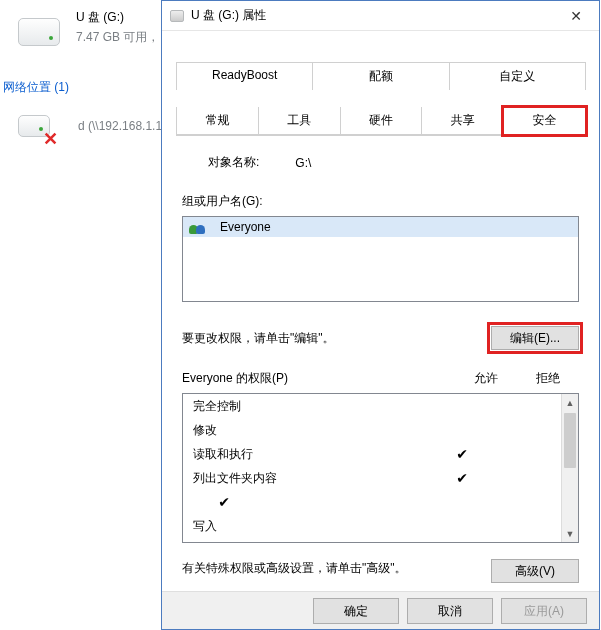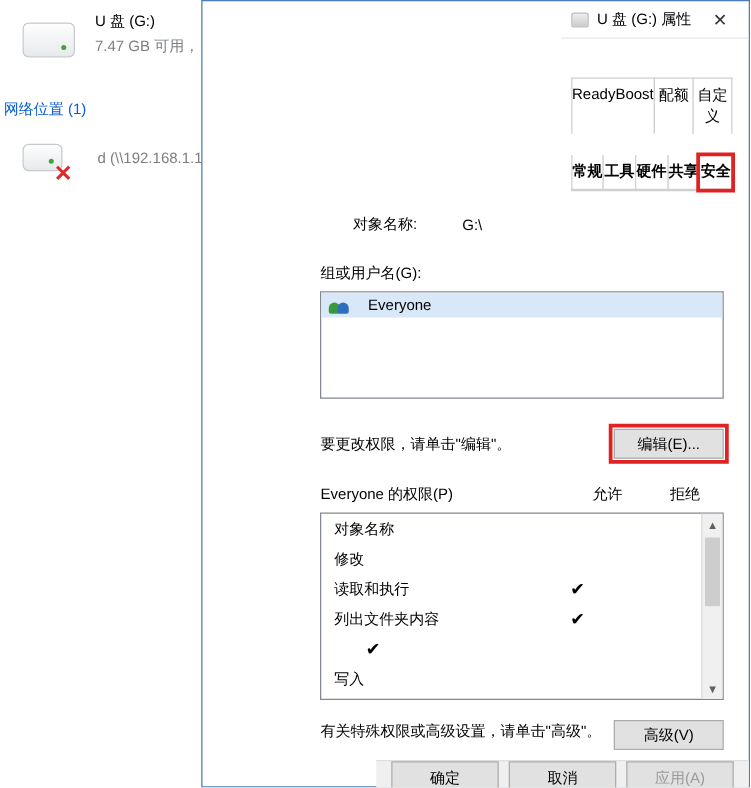--- a/index.html
+++ b/index.html
@@ -48,21 +48,21 @@
     color:#e02a2a; font-weight:bold; font-size:18px;
   }
   .bg-row2 .lbl { margin-left:28px; color:#7a7f84; }
 
   
   .dlg {
     position:absolute; left:161px; top:0;
     width:439px; height:630px;
     border:1px solid #4c7bbf;
     background:#fff;
-    display:flex; flex-direction:column;align-items:flex-end;
+    display:flex; flex-direction:column;
   }
   .titlebar {
     height:30px; display:flex; align-items:center;
     padding:0 0 0 8px; border-bottom:1px solid #e6e6e6;
   }
   .titlebar .tico { width:14px; height:12px; background:linear-gradient(#eee,#ccc); border:1px solid #b6b9bb; border-radius:2px; margin-right:7px;}
   .titlebar .ttl { flex:1; }
   .titlebar .close {
     width:46px; height:29px;
     display:flex; align-items:center; justify-content:center;
@@ -80,21 +80,21 @@
     text-align:center;
     padding:5px 0;
     border:1px solid #d0d0d0;
     background:#fff;
     margin-right:-1px;
     cursor:default;
     font-size:12px;
     margin-top:17px;
   }
   .tabrow.top .tab { border-bottom:none; }
-  .tabrow.bot .tab { border-top:none;font-weight:bold; }
+  .tabrow.bot .tab { border-top:none; }
   .tab.active {
     background:#fff;
     position:relative; z-index:2;
   }
   .hl-sec { outline:3px solid #e02222; outline-offset:-1px; }
   .hl-edit { outline:3px solid #e02222; outline-offset:1px; }
 
   .content {
     flex:1; padding:14px 20px 8px 20px;
     display:flex; flex-direction:column;
@@ -244,21 +244,21 @@
     </div>
 
     <div class="perm-head">
       <span class="plabel">Everyone 的权限(P)</span>
       <span class="col">允许</span>
       <span class="col">拒绝</span>
     </div>
     <div class="perm-box">
       <div class="perm-list" id="perm-list">
           <div class="perm-row">
-            <span class="pname">对象名称</span>
+            <span class="pname">完全控制</span>
             <span class="pcell"></span>
             <span class="pcell"></span>
           </div>
           <div class="perm-row">
             <span class="pname">修改</span>
             <span class="pcell"></span>
             <span class="pcell"></span>
           </div>
           <div class="perm-row">
             <span class="pname">读取和执行</span>

